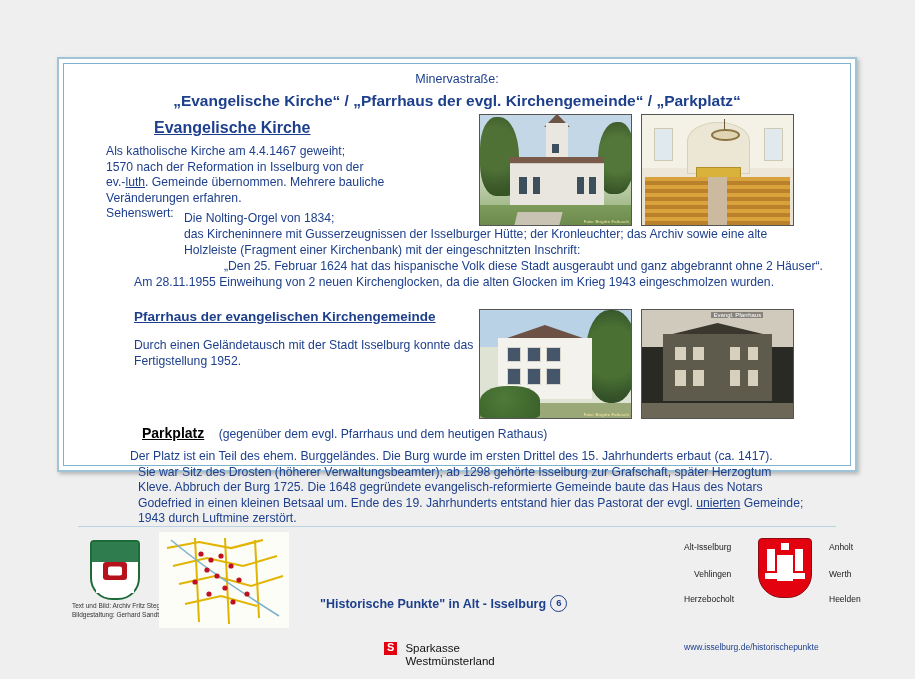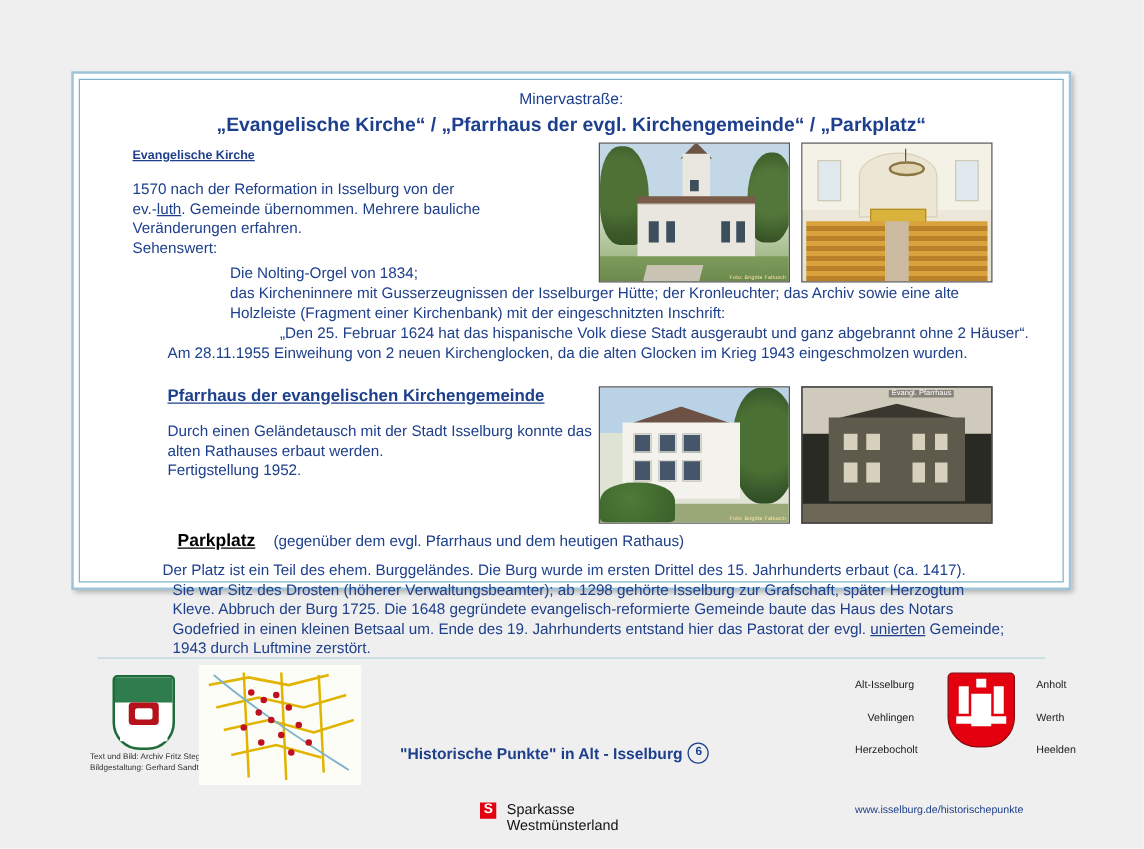--- a/index.html
+++ b/index.html
@@ -50,21 +50,22 @@
     color: #1d3f8c;
     font-weight: bold;
     font-size: 15.5px;
     margin-top: 6px;
   }
   
   .sec-h {
     color: #1d3f8c;
     font-weight: bold;
     text-decoration: underline;
-    font-size: 10px;
+    font-size: 16px;
+    margin-left: 48px;
   }
   .sec-h2 {
     color: #1d3f8c;
     font-weight: bold;
     text-decoration: underline;
     font-size: 13.5px;
   }
   .sec-h3 {
     color: #000000;
     font-weight: bold;
@@ -185,20 +186,21 @@
 <div class="page">
  <div class="inner">
   <div class="content">
 
     <div class="hdr-street">Minervastraße:</div>
     <div class="hdr-title">„Evangelische Kirche“ / „Pfarrhaus der evgl. Kirchengemeinde“ / „Parkplatz“</div>
 
     <div class="abs sec-h" style="left:42px; top:55px;">Evangelische Kirche</div>
 
     <div class="abs body-t" style="left:42px; top:80px; width:400px;">
+      <div>Als katholische Kirche am 4.4.1467 geweiht;</div>
       <div>1570 nach der Reformation in Isselburg von der</div>
       <div>ev.-<span class="ul">luth</span>. Gemeinde übernommen. Mehrere bauliche</div>
       <div>Veränderungen erfahren.</div>
       <div>Sehenswert:</div>
     </div>
 
     <div class="abs body-t" style="left:120px; top:147px;">Die Nolting-Orgel von 1834;</div>
     <div class="abs body-t" style="left:120px; top:163px;">das Kircheninnere mit Gusserzeugnissen der Isselburger Hütte; der Kronleuchter; das Archiv sowie eine alte</div>
     <div class="abs body-t" style="left:120px; top:179px;">Holzleiste (Fragment einer Kirchenbank) mit der eingeschnitzten Inschrift:</div>
     <div class="abs body-t" style="left:160px; top:195px;">„Den 25. Februar 1624 hat das hispanische Volk diese Stadt ausgeraubt und ganz abgebrannt ohne 2 Häuser“.</div>
@@ -233,21 +235,20 @@
           </div>
       <div class="altar"></div>
       <div class="pews"></div>
       <div class="pew-aisle"></div>
     </div>
 
     <div class="abs sec-h2" style="left:70px; top:245px;">Pfarrhaus der evangelischen Kirchengemeinde</div>
 
     <div class="abs body-t" style="left:70px; top:274px; width:350px;">
       <div>Durch einen Geländetausch mit der Stadt Isselburg konnte das</div>
-      <div>alten Rathauses erbaut werden.</div>
       <div>Fertigstellung 1952.</div>
     </div>
 
     <div class="photo ph-pf" style="left:415px; top:245px; width:153px; height:110px;">
       <div class="pf-tree"></div>
       <div class="pf-roof"></div>
       <div class="pf-house"></div>
       <div class="pf-win" style="left:18%; top:34%; width:8%; height:12%;"></div>
       <div class="pf-win" style="left:31%; top:34%; width:8%; height:12%;"></div>
       <div class="pf-win" style="left:44%; top:34%; width:8%; height:12%;"></div>

